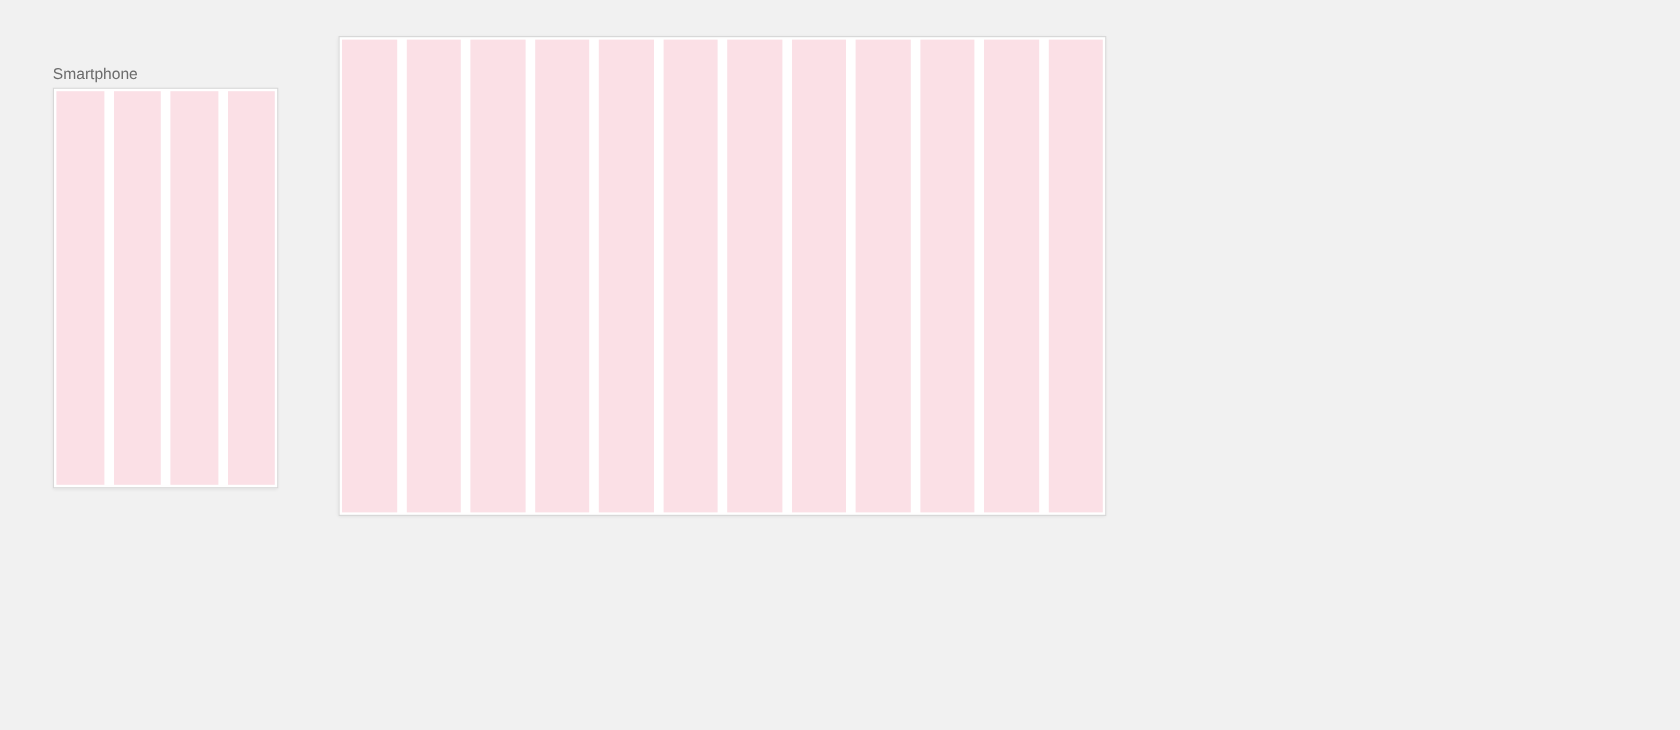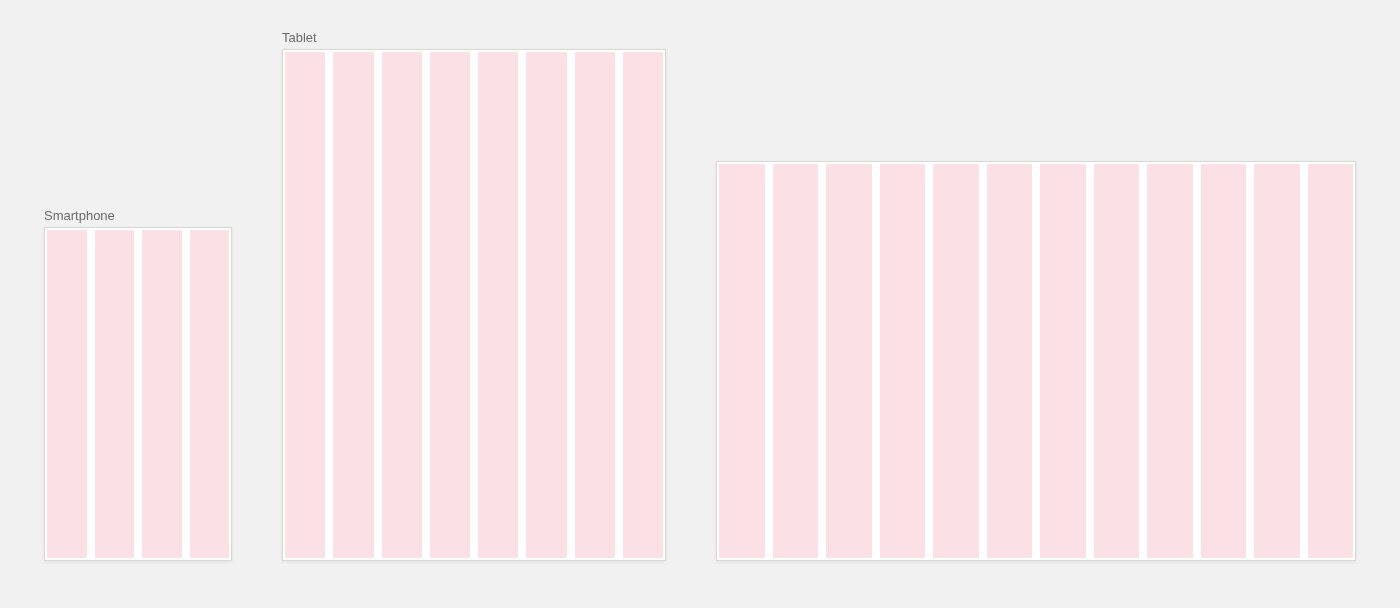--- a/index.html
+++ b/index.html
@@ -12,21 +12,21 @@
       background: #f1f1f1;
       font-family: -apple-system, BlinkMacSystemFont, "Segoe UI", Helvetica, Arial, sans-serif;
       width: 1400px;
       height: 608px;
       padding: 30px 44px;
       overflow: hidden;
     }
     
     .layouts-container {
       display: flex;
-      align-items: flex-end;
+      align-items: center;
       gap: 50px;
     }
     
     .device-block {
       display: flex;
       flex-direction: column;
     }
     
     .device-label {
       font-size: 13px;
@@ -75,33 +75,20 @@
   <div class="device-block smartphone">
     <div class="device-label">Smartphone</div>
     <div class="device-frame">
       <div class="column"></div>
       <div class="column"></div>
       <div class="column"></div>
       <div class="column"></div>
     </div>
   </div>
 
-  <div class="device-block tablet">
-    <div class="device-label">Tablet</div>
-    <div class="device-frame">
-      <div class="column"></div>
-      <div class="column"></div>
-      <div class="column"></div>
-      <div class="column"></div>
-      <div class="column"></div>
-      <div class="column"></div>
-      <div class="column"></div>
-      <div class="column"></div>
-    </div>
-  </div>
 
   <div class="device-block desktop">
     <div class="device-frame">
       <div class="column"></div>
       <div class="column"></div>
       <div class="column"></div>
       <div class="column"></div>
       <div class="column"></div>
       <div class="column"></div>
       <div class="column"></div>

